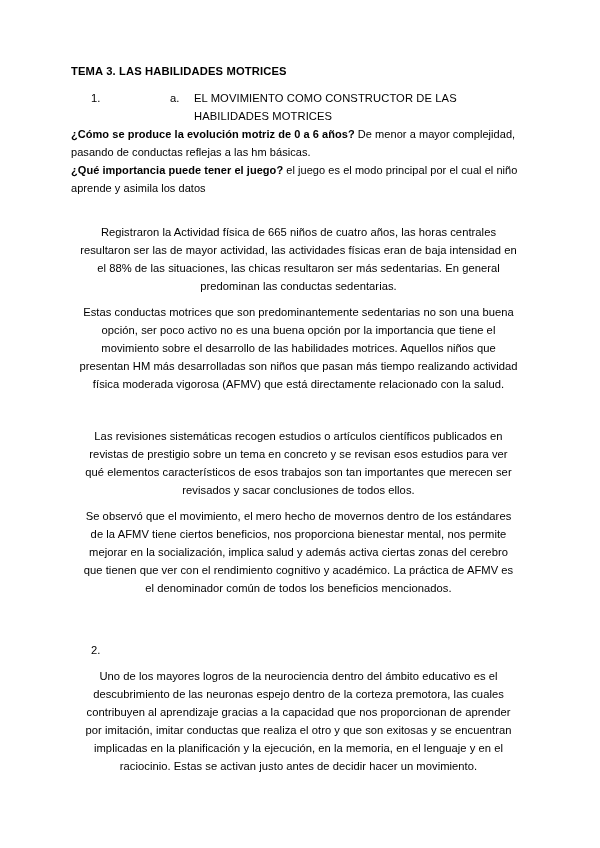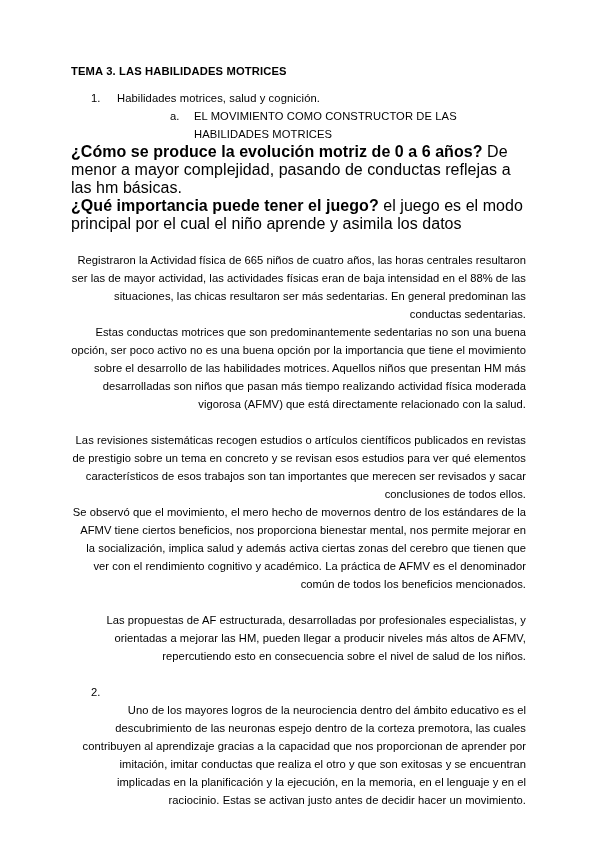--- a/index.html
+++ b/index.html
@@ -67,26 +67,26 @@
     left: 53px;
     top: 0;
     width: 20px;
   }
   .qa-block {
     margin-top: 0px;
   }
   p.para {
     font-size: 11.2px;
     line-height: 18px;
-    margin: 0;
+    margin: 8px;
     letter-spacing: 0.05px;
-    text-align: right;
+    text-align: center;
   }
   p.qa {
-    font-size: 16px;
+    font-size: 11px;
     line-height: 18px;
     margin: 0;
     letter-spacing: 0.05px;
   }
   p.qa .q {
     font-weight: bold;
   }
   .spacer {
     height: 18px;
   }
@@ -110,21 +110,20 @@
 </head>
 <body>
 
 <div class="page">
 
   <h1 class="doc-title">TEMA 3. LAS HABILIDADES MOTRICES</h1>
 
   <ol class="level1">
     <li>
       <span class="marker">1.</span>
-      <span>Habilidades motrices, salud y cognición.</span>
       <ol class="level2">
         <li>
           <span class="marker">a.</span>
           <span>EL MOVIMIENTO COMO CONSTRUCTOR DE LAS HABILIDADES MOTRICES</span>
         </li>
       </ol>
     </li>
   </ol>
 
   <div class="qa-block block">
@@ -146,21 +145,20 @@
   <div class="spacer"></div>
 
   <div class="block">
     <p class="para">Las revisiones sistemáticas recogen estudios o artículos científicos publicados en revistas de prestigio sobre un tema en concreto y se revisan esos estudios para ver qué elementos característicos de esos trabajos son tan importantes que merecen ser revisados y sacar conclusiones de todos ellos.</p>
     <p class="para">Se observó que el movimiento, el mero hecho de movernos dentro de los estándares de la AFMV tiene ciertos beneficios, nos proporciona bienestar mental, nos permite mejorar en la socialización, implica salud y además activa ciertas zonas del cerebro que tienen que ver con el rendimiento cognitivo y académico. La práctica de AFMV es el denominador común de todos los beneficios mencionados.</p>
   </div>
 
   <div class="spacer"></div>
 
   <div class="block">
-    <p class="para">Las propuestas de AF estructurada, desarrolladas por profesionales especialistas, y orientadas a mejorar las HM, pueden llegar a producir niveles más altos de AFMV, repercutiendo esto en consecuencia sobre el nivel de salud de los niños.</p>
   </div>
 
   <div class="spacer"></div>
 
   <div class="section-heading">
     <span class="marker">2.</span>
   </div>
 
   <div class="spacer"></div>
 

